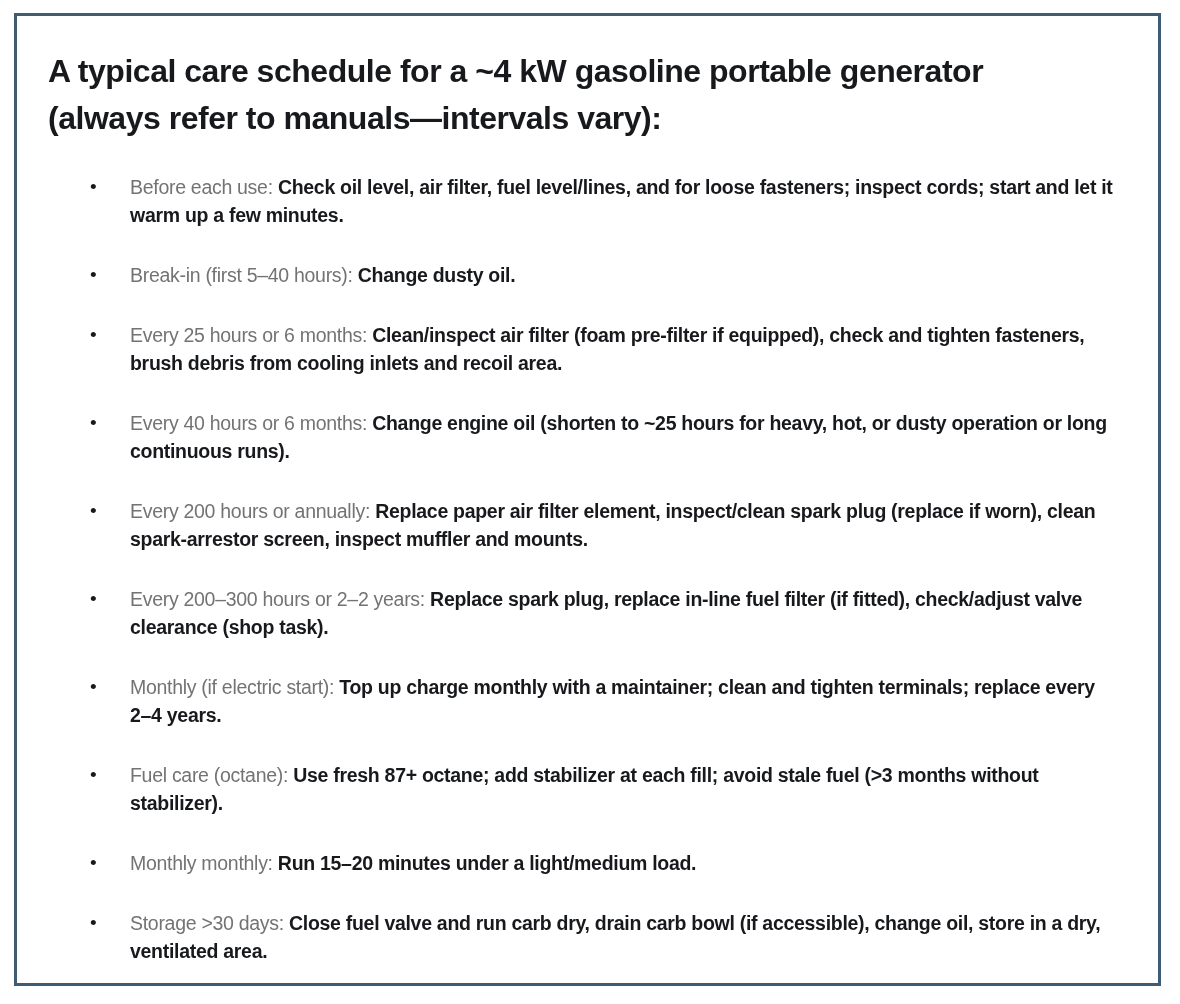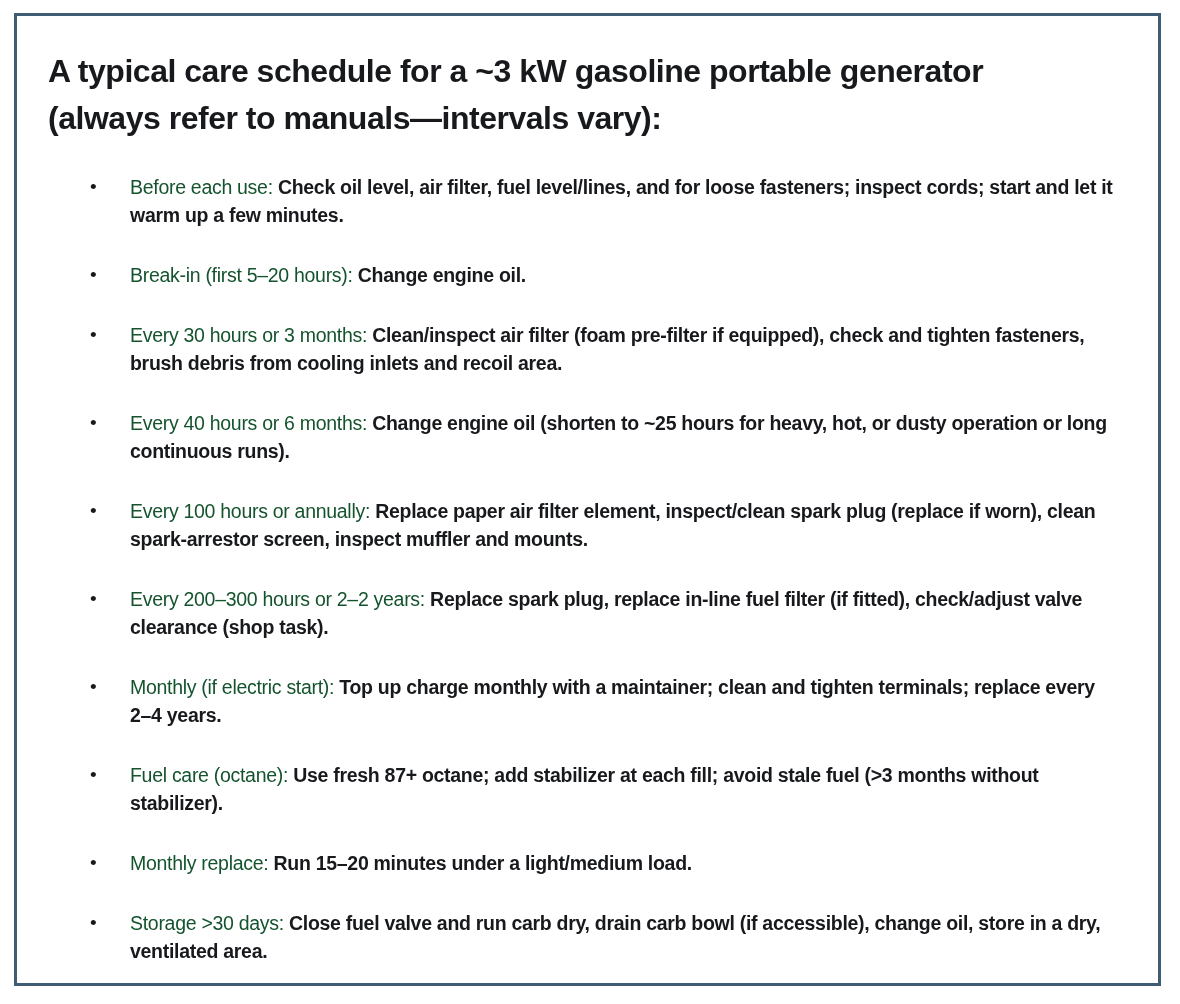--- a/index.html
+++ b/index.html
@@ -58,66 +58,66 @@
     font-size: 19px;
     line-height: 28px;
     color: #17191c;
   }
   .item-text {
     flex: 1 1 auto;
     max-width: 985px;
   }
   .item-label {
     font-weight: 400;
-    color: #14532d;
+    color: #737373;
   }
   .item-detail {
     font-weight: 700;
     color: #17191c;
   }
 </style>
 </head>
 <body>
 
 <div class="frame">
-  <h1 class="page-title">A typical care schedule for a ~3 kW gasoline portable generator (always refer to manuals—intervals vary):</h1>
+  <h1 class="page-title">A typical care schedule for a ~4 kW gasoline portable generator (always refer to manuals—intervals vary):</h1>
 
   <ul class="schedule-list">
     <li>
       <span class="bullet">•</span>
       <div class="item-text">
         <span class="item-label">Before each use:</span>
         <span class="item-detail">Check oil level, air filter, fuel level/lines, and for loose fasteners; inspect cords; start and let it warm up a few minutes.</span>
       </div>
     </li>
     <li>
       <span class="bullet">•</span>
       <div class="item-text">
-        <span class="item-label">Break-in (first 5–20 hours):</span>
-        <span class="item-detail">Change engine oil.</span>
+        <span class="item-label">Break-in (first 5–40 hours):</span>
+        <span class="item-detail">Change dusty oil.</span>
       </div>
     </li>
     <li>
       <span class="bullet">•</span>
       <div class="item-text">
-        <span class="item-label">Every 30 hours or 3 months:</span>
+        <span class="item-label">Every 25 hours or 6 months:</span>
         <span class="item-detail">Clean/inspect air filter (foam pre-filter if equipped), check and tighten fasteners, brush debris from cooling inlets and recoil area.</span>
       </div>
     </li>
     <li>
       <span class="bullet">•</span>
       <div class="item-text">
         <span class="item-label">Every 40 hours or 6 months:</span>
         <span class="item-detail">Change engine oil (shorten to ~25 hours for heavy, hot, or dusty operation or long continuous runs).</span>
       </div>
     </li>
     <li>
       <span class="bullet">•</span>
       <div class="item-text">
-        <span class="item-label">Every 100 hours or annually:</span>
+        <span class="item-label">Every 200 hours or annually:</span>
         <span class="item-detail">Replace paper air filter element, inspect/clean spark plug (replace if worn), clean spark-arrestor screen, inspect muffler and mounts.</span>
       </div>
     </li>
     <li>
       <span class="bullet">•</span>
       <div class="item-text">
         <span class="item-label">Every 200–300 hours or 2–2 years:</span>
         <span class="item-detail">Replace spark plug, replace in-line fuel filter (if fitted), check/adjust valve clearance (shop task).</span>
       </div>
     </li>
@@ -131,21 +131,21 @@
     <li>
       <span class="bullet">•</span>
       <div class="item-text">
         <span class="item-label">Fuel care (octane):</span>
         <span class="item-detail">Use fresh 87+ octane; add stabilizer at each fill; avoid stale fuel (&gt;3 months without stabilizer).</span>
       </div>
     </li>
     <li>
       <span class="bullet">•</span>
       <div class="item-text">
-        <span class="item-label">Monthly replace:</span>
+        <span class="item-label">Monthly monthly:</span>
         <span class="item-detail">Run 15–20 minutes under a light/medium load.</span>
       </div>
     </li>
     <li>
       <span class="bullet">•</span>
       <div class="item-text">
         <span class="item-label">Storage &gt;30 days:</span>
         <span class="item-detail">Close fuel valve and run carb dry, drain carb bowl (if accessible), change oil, store in a dry, ventilated area.</span>
       </div>
     </li>

